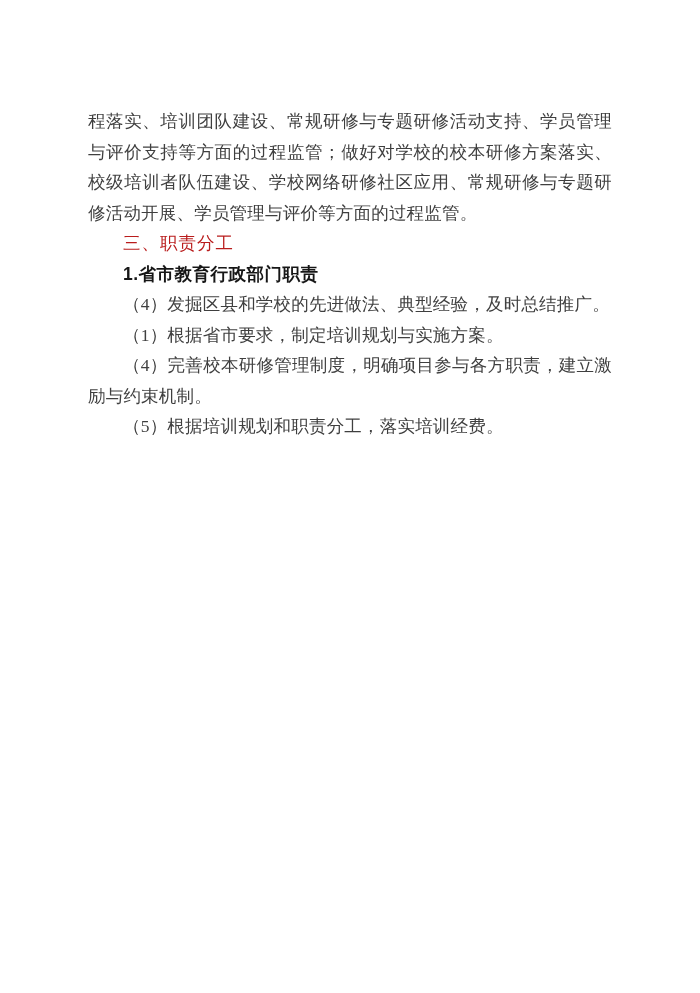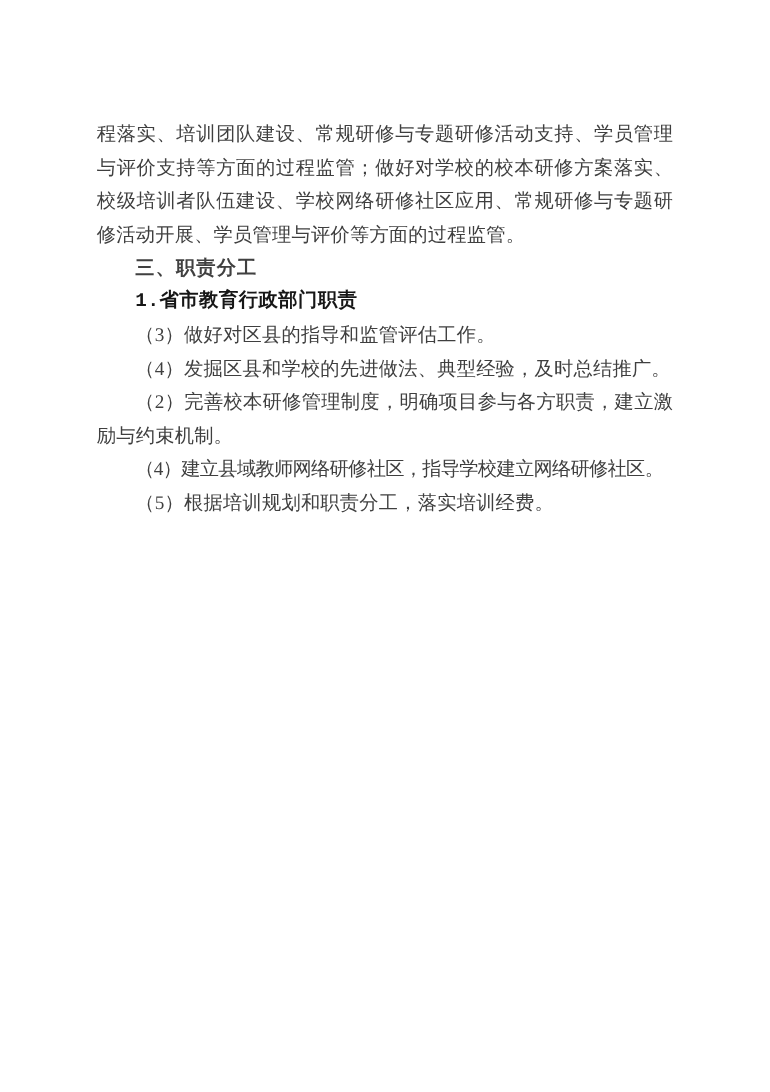--- a/index.html
+++ b/index.html
@@ -44,56 +44,55 @@
   .content p.item {
     text-indent: 2em;
   }
   .content p.item.tight {
     letter-spacing: -0.65px;
   }
   
   .content p.h1 {
     text-indent: 2em;
     font-family: "Liberation Sans", "DejaVu Sans", sans-serif;
-    font-weight: bold;
-    color: #404040;
+    font-weight: normal;
+    color: #b91c1c;
     letter-spacing: 1px;
   }
   
   .content p.h2 {
     text-indent: 2em;
-    font-family: Liberation Mono, monospace;
+    font-family: Liberation Sans, sans-serif;
     font-weight: bold;
     color: #161616;
     letter-spacing: 0.5px;
   }
 </style>
 </head>
 <body>
 
 <div class="page">
   <div class="content">
 
     <p class="cont">程落实、培训团队建设、常规研修与专题研修活动支持、学员管理与评价支持等方面的过程监管；做好对学校的校本研修方案落实、校级培训者队伍建设、学校网络研修社区应用、常规研修与专题研修活动开展、学员管理与评价等方面的过程监管。</p>
 
 
     <p class="h1">三、职责分工</p>
 
     <p class="h2">1.省市教育行政部门职责</p>
 
 
 
-    <p class="item">（3）做好对区县的指导和监管评估工作。</p>
 
     <p class="item">（4）发掘区县和学校的先进做法、典型经验，及时总结推广。</p>
 
 
+    <p class="item">（1）根据省市要求，制定培训规划与实施方案。</p>
 
-    <p class="item">（2）完善校本研修管理制度，明确项目参与各方职责，建立激励与约束机制。</p>
+    <p class="item">（4）完善校本研修管理制度，明确项目参与各方职责，建立激励与约束机制。</p>
 
 
-    <p class="item tight">（4）建立县域教师网络研修社区，指导学校建立网络研修社区。</p>
 
 
     <p class="item">（5）根据培训规划和职责分工，落实培训经费。</p>
 
   </div>
 </div>
 
 </body></html>

